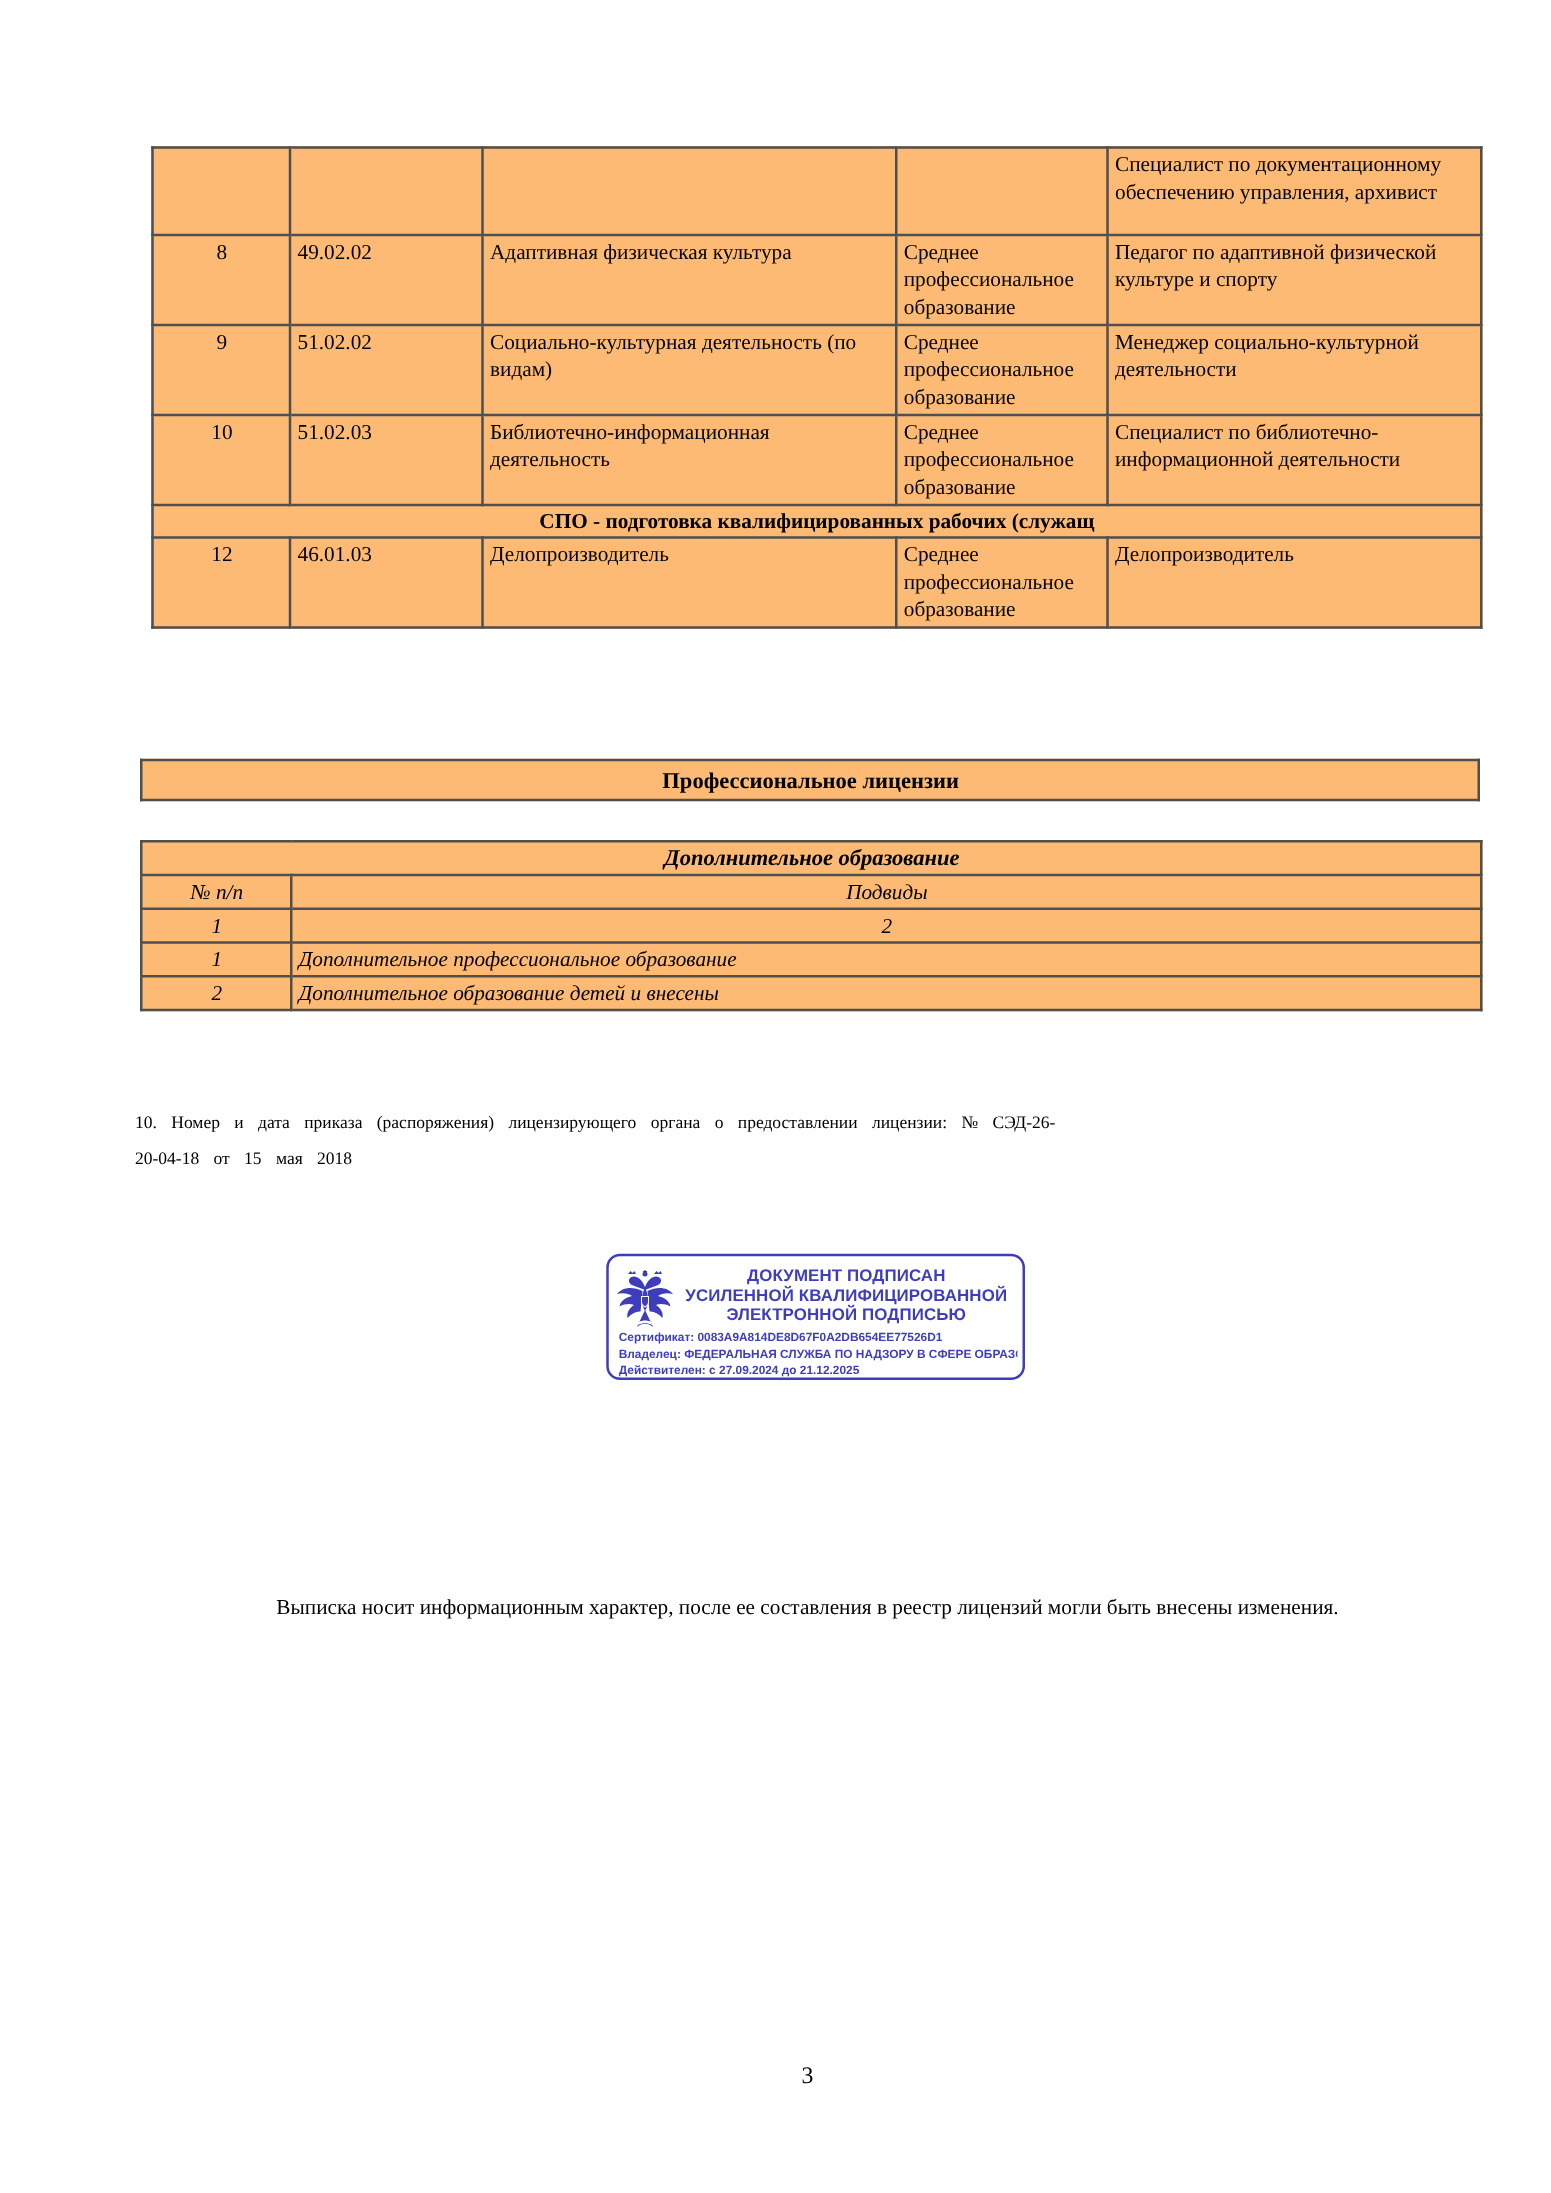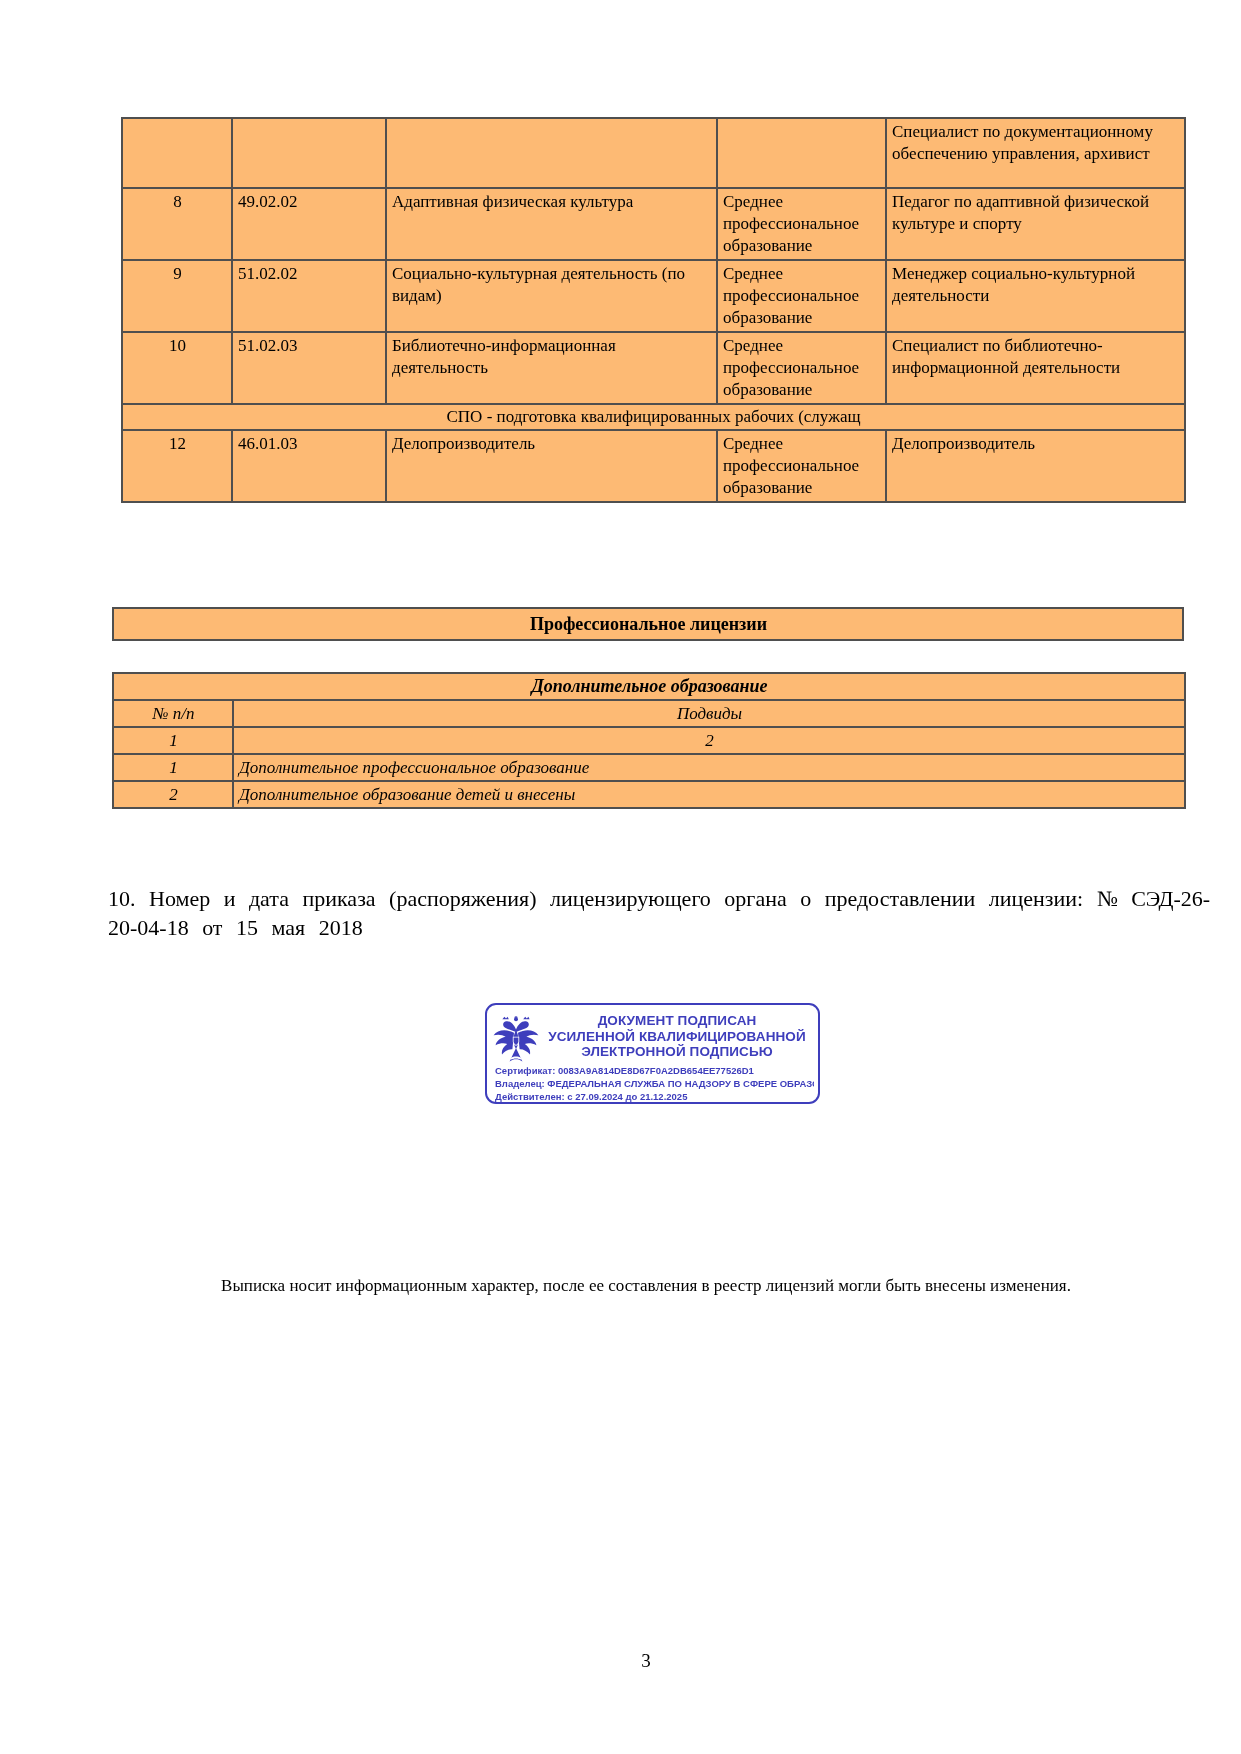--- a/index.html
+++ b/index.html
@@ -21,37 +21,37 @@
     overflow:hidden;
     word-wrap:break-word;
   }
   
   .t1 { left:121px; top:117px; width:1063px; }
   .t1 td.num { text-align:center; }
   .t1 .rowA td { height:70px; }
   .t1 .row3l td { height:71px; }
   .t1 .row11 td { height:67px; }
   .t1 .section td {
-    height:24px; font-weight:normal; text-align:center; padding:1px 16px;
+    height:24px; font-weight:bold; text-align:center; padding:1px 16px;
   }
   
   .t2 { left:112px; top:607px; width:1072px; }
   .t2 td { height:30px; font-weight:bold; font-size:18px; text-align:center; line-height:26px; }
   
   .t3 { left:112px; top:672px; width:1072px; }
   .t3 td { line-height:21px;font-style:italic; }
   .t3 .hdr td { height:26px; font-weight:bold; font-size:18px; text-align:center; }
   .t3 .colhdr td { height:26px; text-align:center; }
   .t3 .idx td { height:25px; text-align:center; }
   .t3 .data td { height:25px; }
   .t3 td.num { text-align:center; }
   
   .clause {
     position:absolute; left:108px; top:884px; width:1100px;
-    font-size:22px; line-height:29px;
+    font-size:14px; line-height:29px;
     white-space:pre; word-spacing:8px;
   }
   
   .stamp {
     position:absolute; left:485px; top:1003px; width:335px; height:101px;
     border:2.5px solid #3e3ebc; border-radius:11px;
     background:#fff;
     font-family:Liberation Sans, sans-serif;
     color:#3e3ebc;
   }

